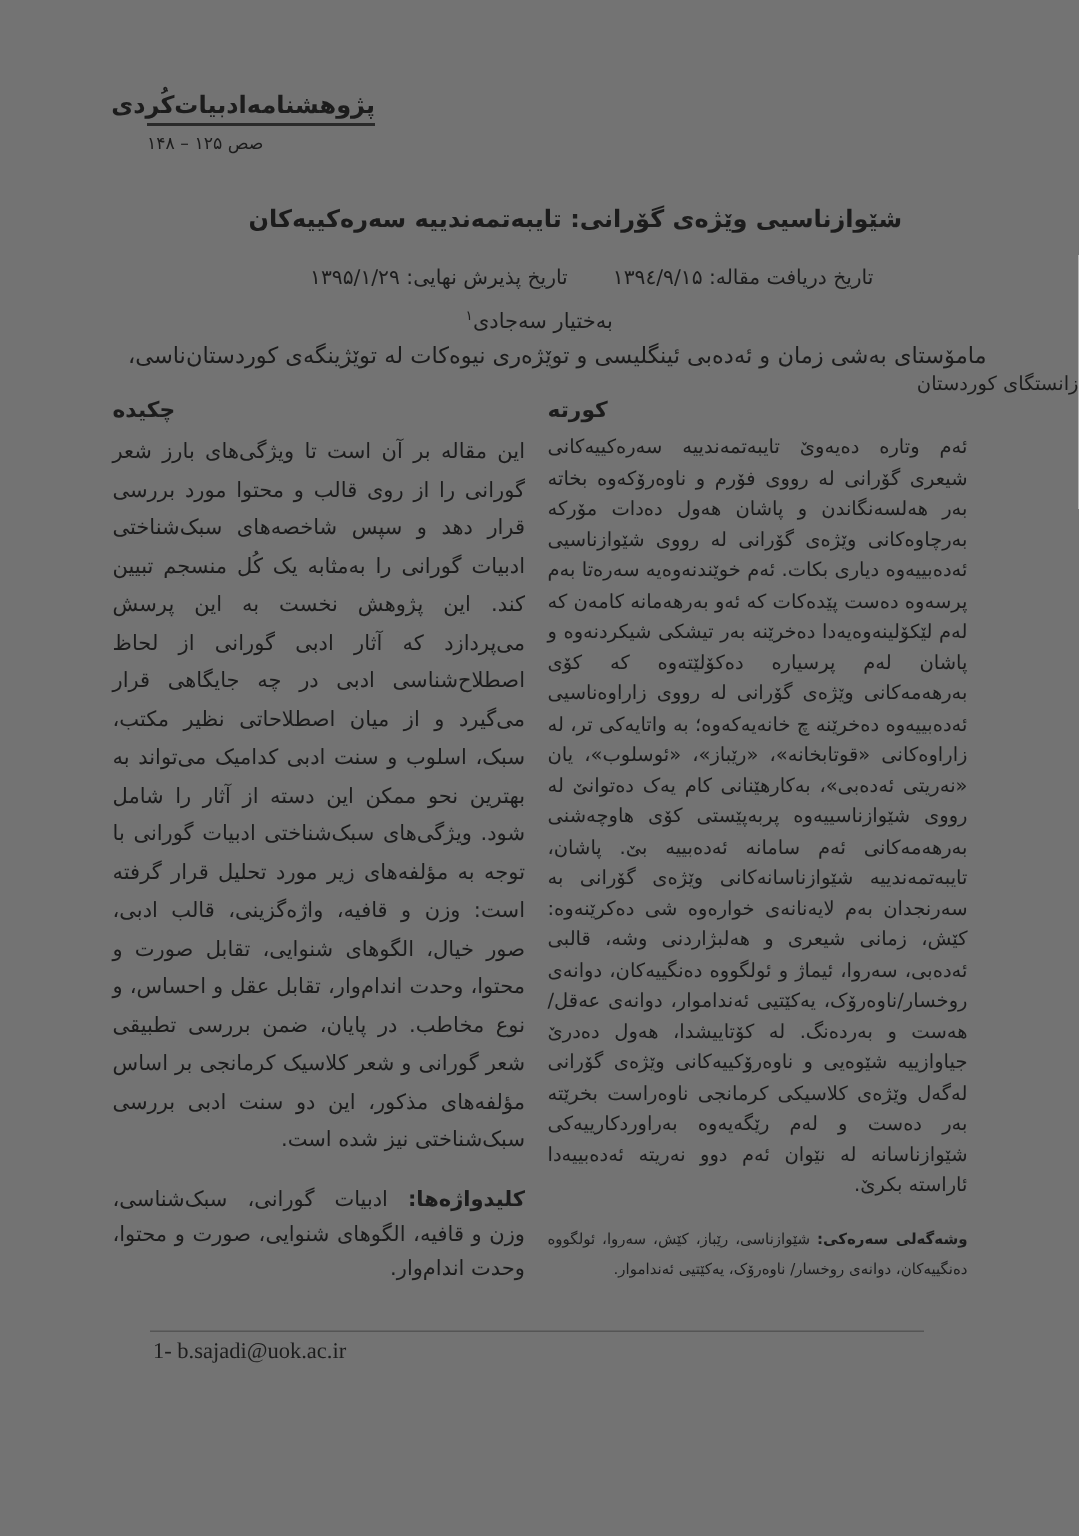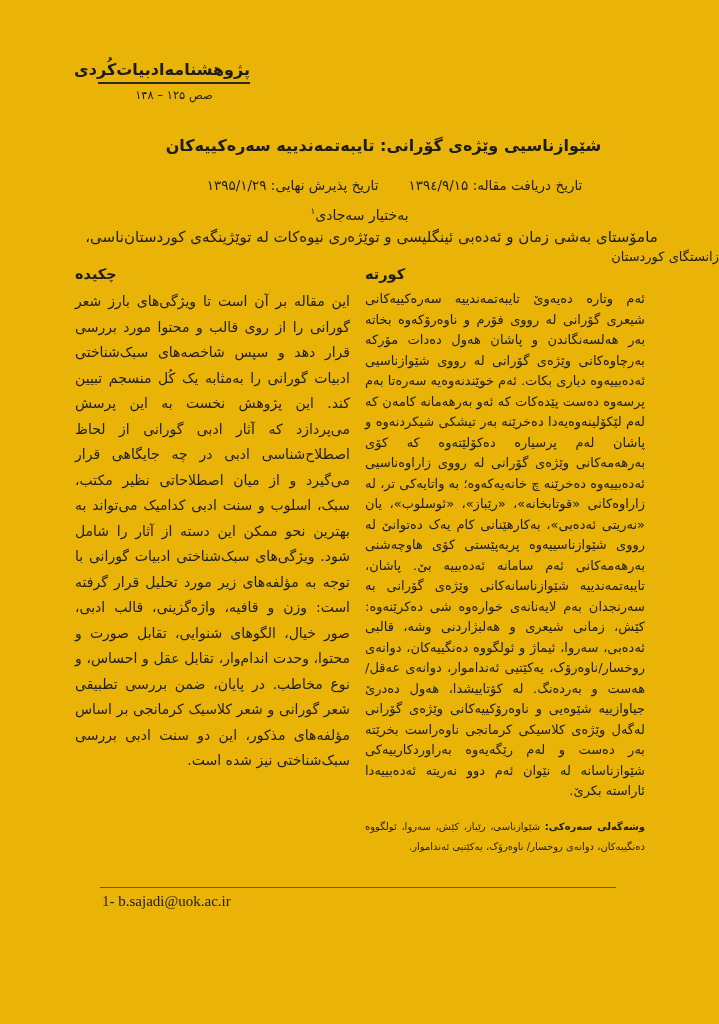--- a/index.html
+++ b/index.html
@@ -2,42 +2,42 @@
 <html lang="ckb"><head>
 <meta charset="utf-8">
 <style>
   * { box-sizing: border-box; margin: 0; padding: 0; }
   html, body { background: #e8e8e8; }
   body { font-family: "DejaVu Sans", sans-serif; color: #1c1c1c; }
   .page {
     position: relative;
     width: 719px; height: 1024px;
     margin: 0 auto;
-    background: #eab308;
+    background: #737373;
     overflow: hidden;
   }
 
   
   .masthead {
     position: absolute; top: 60px; left: 98px; width: 152px;
     direction: rtl;
   }
   .masthead .logo {
     font-weight: bold; font-size: 16px; letter-spacing: -0.5px;
     text-align: center; padding-bottom: 3px;
     border-bottom: 2px solid #2a2a2a;
     white-space: nowrap;
   }
   .masthead .issue {
     font-size: 11.5px; text-align: center; padding: 4px 0 3px 0;
     border-bottom: 1.5px solid #2a2a2a;
     white-space: nowrap;
   }
   .masthead .pages {
-    font-size: 11.5px; text-align: center; padding-top: 4px;
+    font-size: 11.5px; text-align: left; padding-top: 4px;
     white-space: nowrap;
   }
 
   
   .article-title {
     position: absolute; top: 136px; left: 0; right: 0;
     direction: rtl; text-align: center;
     font-size: 16px; font-weight: bold; margin-left: 48px;
   }
   .dates-row {
@@ -121,20 +121,21 @@
 
     <div class="col col-kurdish">
       <h2>کورته</h2>
       <p class="body">ئەم وتارە دەیەوێ تایبەتمەندییە سەرەکییەکانی شیعری گۆرانی لە رووی فۆرم و ناوەرۆکەوە بخاتە بەر هەلسەنگاندن و پاشان هەول دەدات مۆرکە بەرچاوەکانی وێژەی گۆرانی لە رووی شێوازناسیی ئەدەبییەوە دیاری بکات. ئەم خوێندنەوەیە سەرەتا بەم پرسەوە دەست پێدەکات کە ئەو بەرهەمانە کامەن کە لەم لێکۆلینەوەیەدا دەخرێنە بەر تیشکی شیکردنەوە و پاشان لەم پرسیارە دەکۆلێتەوە کە کۆی بەرهەمەکانی وێژەی گۆرانی لە رووی زاراوەناسیی ئەدەبییەوە دەخرێنە چ خانەیەکەوە؛ بە واتایەکی تر، لە زاراوەکانی «قوتابخانە»، «رێباز»، «ئوسلوب»، یان «نەریتی ئەدەبی»، بەکارهێنانی کام یەک دەتوانێ لە رووی شێوازناسییەوە پربەپێستی کۆی هاوچەشنی بەرهەمەکانی ئەم سامانە ئەدەبییە بێ. پاشان، تایبەتمەندییە شێوازناسانەکانی وێژەی گۆرانی بە سەرنجدان بەم لایەنانەی خوارەوە شی دەکرێنەوە: کێش، زمانی شیعری و هەلبژاردنی وشە، قالبی ئەدەبی، سەروا، ئیماژ و ئولگووە دەنگییەکان، دوانەی روخسار/ناوەرۆک، یەکێتیی ئەنداموار، دوانەی عەقل/هەست و بەردەنگ. لە کۆتاییشدا، هەول دەدرێ جیاوازییە شێوەیی و ناوەرۆکییەکانی وێژەی گۆرانی لەگەل وێژەی کلاسیکی کرمانجی ناوەراست بخرێتە بەر دەست و لەم رێگەیەوە بەراوردکارییەکی شێوازناسانە لە نێوان ئەم دوو نەریتە ئەدەبییەدا ئاراستە بکرێ.</p>
       <p class="keywords"><span class="kw-label">وشەگەلی سەرەکی:</span><span> شێوازناسی، رێباز، کێش، سەروا، ئولگووە دەنگییەکان، دوانەی روخسار/ ناوەرۆک، یەکێتیی ئەنداموار.</span></p>
     </div>
 
     <div class="col col-persian">
       <h2>چکیده</h2>
       <p class="body">این مقاله بر آن است تا ویژگی‌های بارز شعر گورانی را از روی قالب و محتوا مورد بررسی قرار دهد و سپس شاخصه‌های سبک‌شناختی ادبیات گورانی را به‌مثابه یک کُل منسجم تبیین کند. این پژوهش نخست به این پرسش می‌پردازد که آثار ادبی گورانی از لحاظ اصطلاح‌شناسی ادبی در چه جایگاهی قرار می‌گیرد و از میان اصطلاحاتی نظیر مکتب، سبک، اسلوب و سنت ادبی کدامیک می‌تواند به بهترین نحو ممکن این دسته از آثار را شامل شود. ویژگی‌های سبک‌شناختی ادبیات گورانی با توجه به مؤلفه‌های زیر مورد تحلیل قرار گرفته است: وزن و قافیه، واژه‌گزینی، قالب ادبی، صور خیال، الگوهای شنوایی، تقابل صورت و محتوا، وحدت اندام‌وار، تقابل عقل و احساس، و نوع مخاطب. در پایان، ضمن بررسی تطبیقی شعر گورانی و شعر کلاسیک کرمانجی بر اساس مؤلفه‌های مذکور، این دو سنت ادبی بررسی سبک‌شناختی نیز شده است.</p>
+      <p class="keywords"><span class="kw-label">کلیدواژه‌ها:</span><span> ادبیات گورانی، سبک‌شناسی، وزن و قافیه، الگوهای شنوایی، صورت و محتوا، وحدت اندام‌وار.</span></p>
     </div>
 
   </div>
 
   <div class="footnote-rule"></div>
   <div class="footnote-text">1- b.sajadi@uok.ac.ir</div>
 
 </div>
 
 </body></html>

